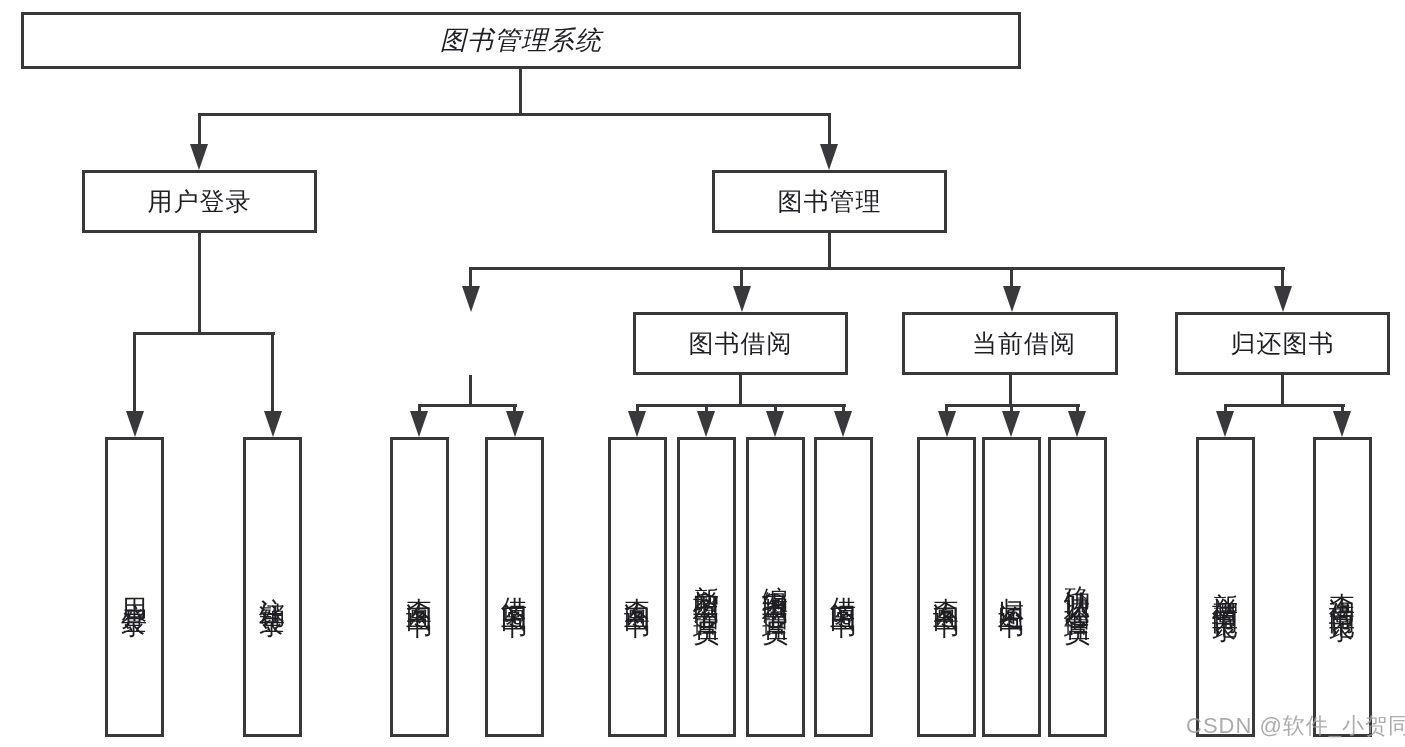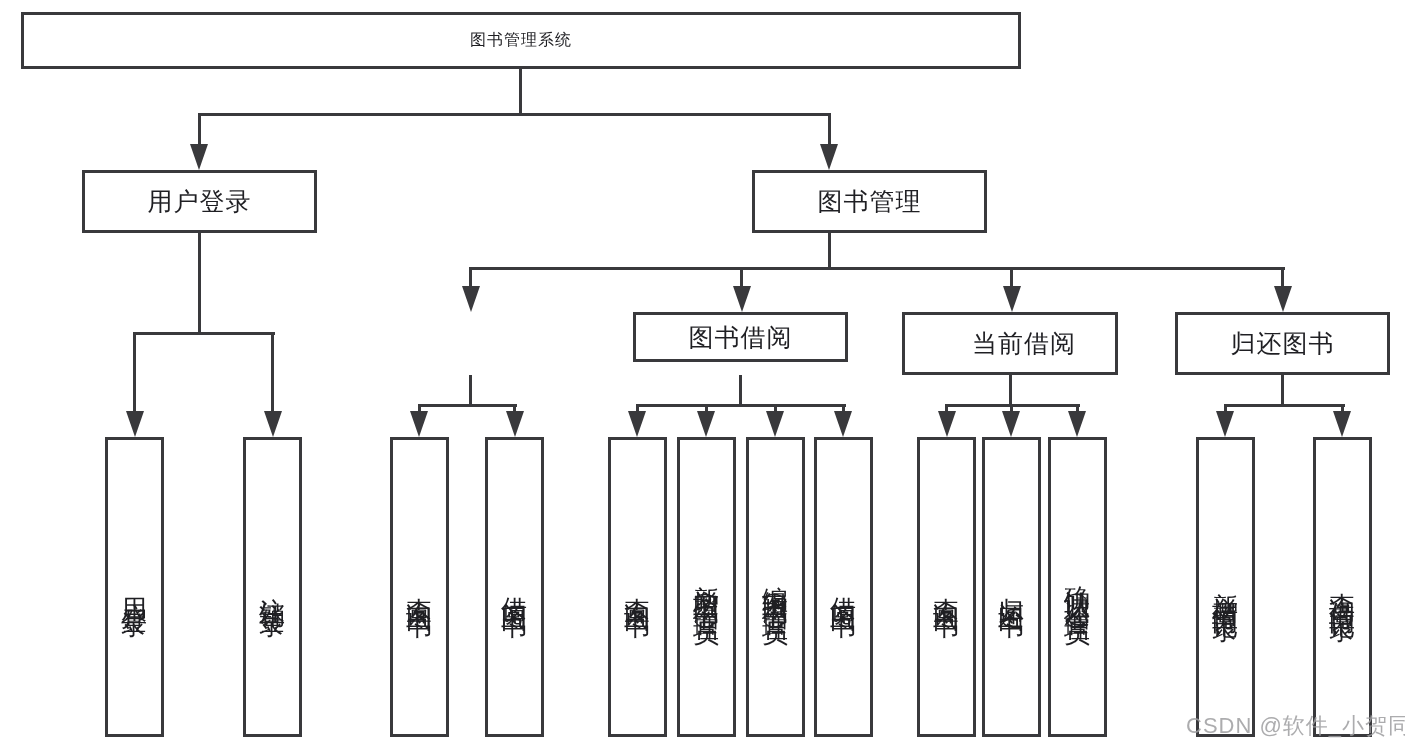--- a/index.html
+++ b/index.html
@@ -19,21 +19,21 @@
     align-items:center;
     justify-content:center;
     color:#1f1f23;
     z-index:2;
   }
   .h-label {
     font-size:25px;
     letter-spacing:1px;
     white-space:nowrap;
   }
-  .root-label { font-size:16px; }
+  .root-label { font-size:26px;font-style:italic; }
   .v-label {
     writing-mode:vertical-rl;
     text-orientation:mixed;
     font-size:26px;
     letter-spacing:5px;
     line-height:1;
   }
   .line {
     position:absolute;
     background:#39393c;
@@ -69,21 +69,21 @@
   <div class="line" style="left:519px; top:69px; width:3px; height:47px;"></div>
   <div class="line" style="left:198px; top:113px; width:633px; height:3px;"></div>
   <div class="line" style="left:198px; top:113px; width:3px; height:34px;"></div>
   <div class="line" style="left:828px; top:113px; width:3px; height:34px;"></div>
   <div class="arrow" style="left:190px; top:144px;"></div>
   <div class="arrow" style="left:820px; top:144px;"></div>
 
   <div class="box" style="left:82px; top:170px; width:235px; height:63px;">
     <span class="h-label">用户登录</span>
   </div>
-  <div class="box" style="left:712px; top:170px; width:235px; height:63px;margin-left:40px;">
+  <div class="box" style="left:712px; top:170px; width:235px; height:63px;">
     <span class="h-label">图书管理</span>
   </div>
 
   <div class="line" style="left:198px; top:233px; width:3px; height:102px;"></div>
   <div class="line" style="left:133px; top:332px; width:142px; height:3px;"></div>
   <div class="line" style="left:133px; top:332px; width:3px; height:82px;"></div>
   <div class="line" style="left:271px; top:332px; width:3px; height:82px;"></div>
   <div class="arrow" style="left:126px; top:411px;"></div>
   <div class="arrow" style="left:264px; top:411px;"></div>
 
@@ -91,21 +91,21 @@
   <div class="line" style="left:469px; top:267px; width:816px; height:3px;"></div>
   <div class="line" style="left:469px; top:267px; width:3px; height:24px;"></div>
   <div class="line" style="left:740px; top:267px; width:3px; height:24px;"></div>
   <div class="line" style="left:1010px; top:267px; width:3px; height:24px;"></div>
   <div class="line" style="left:1281px; top:267px; width:3px; height:24px;"></div>
   <div class="arrow" style="left:462px; top:286px;"></div>
   <div class="arrow" style="left:733px; top:286px;"></div>
   <div class="arrow" style="left:1003px; top:286px;"></div>
   <div class="arrow" style="left:1274px; top:286px;"></div>
 
-  <div class="box" style="left:633px; top:312px; width:215px; height:50px;">
+  <div class="box" style="left:633px; top:312px; width:215px; height:63px;">
     <span class="h-label">图书借阅</span>
   </div>
   <div class="box" style="left:902px; top:312px; width:216px; height:63px;padding-left:28px;">
     <span class="h-label">当前借阅</span>
   </div>
   <div class="box" style="left:1175px; top:312px; width:215px; height:63px;">
     <span class="h-label">归还图书</span>
   </div>
 
   <div class="line" style="left:469px; top:375px; width:3px; height:32px;"></div>

